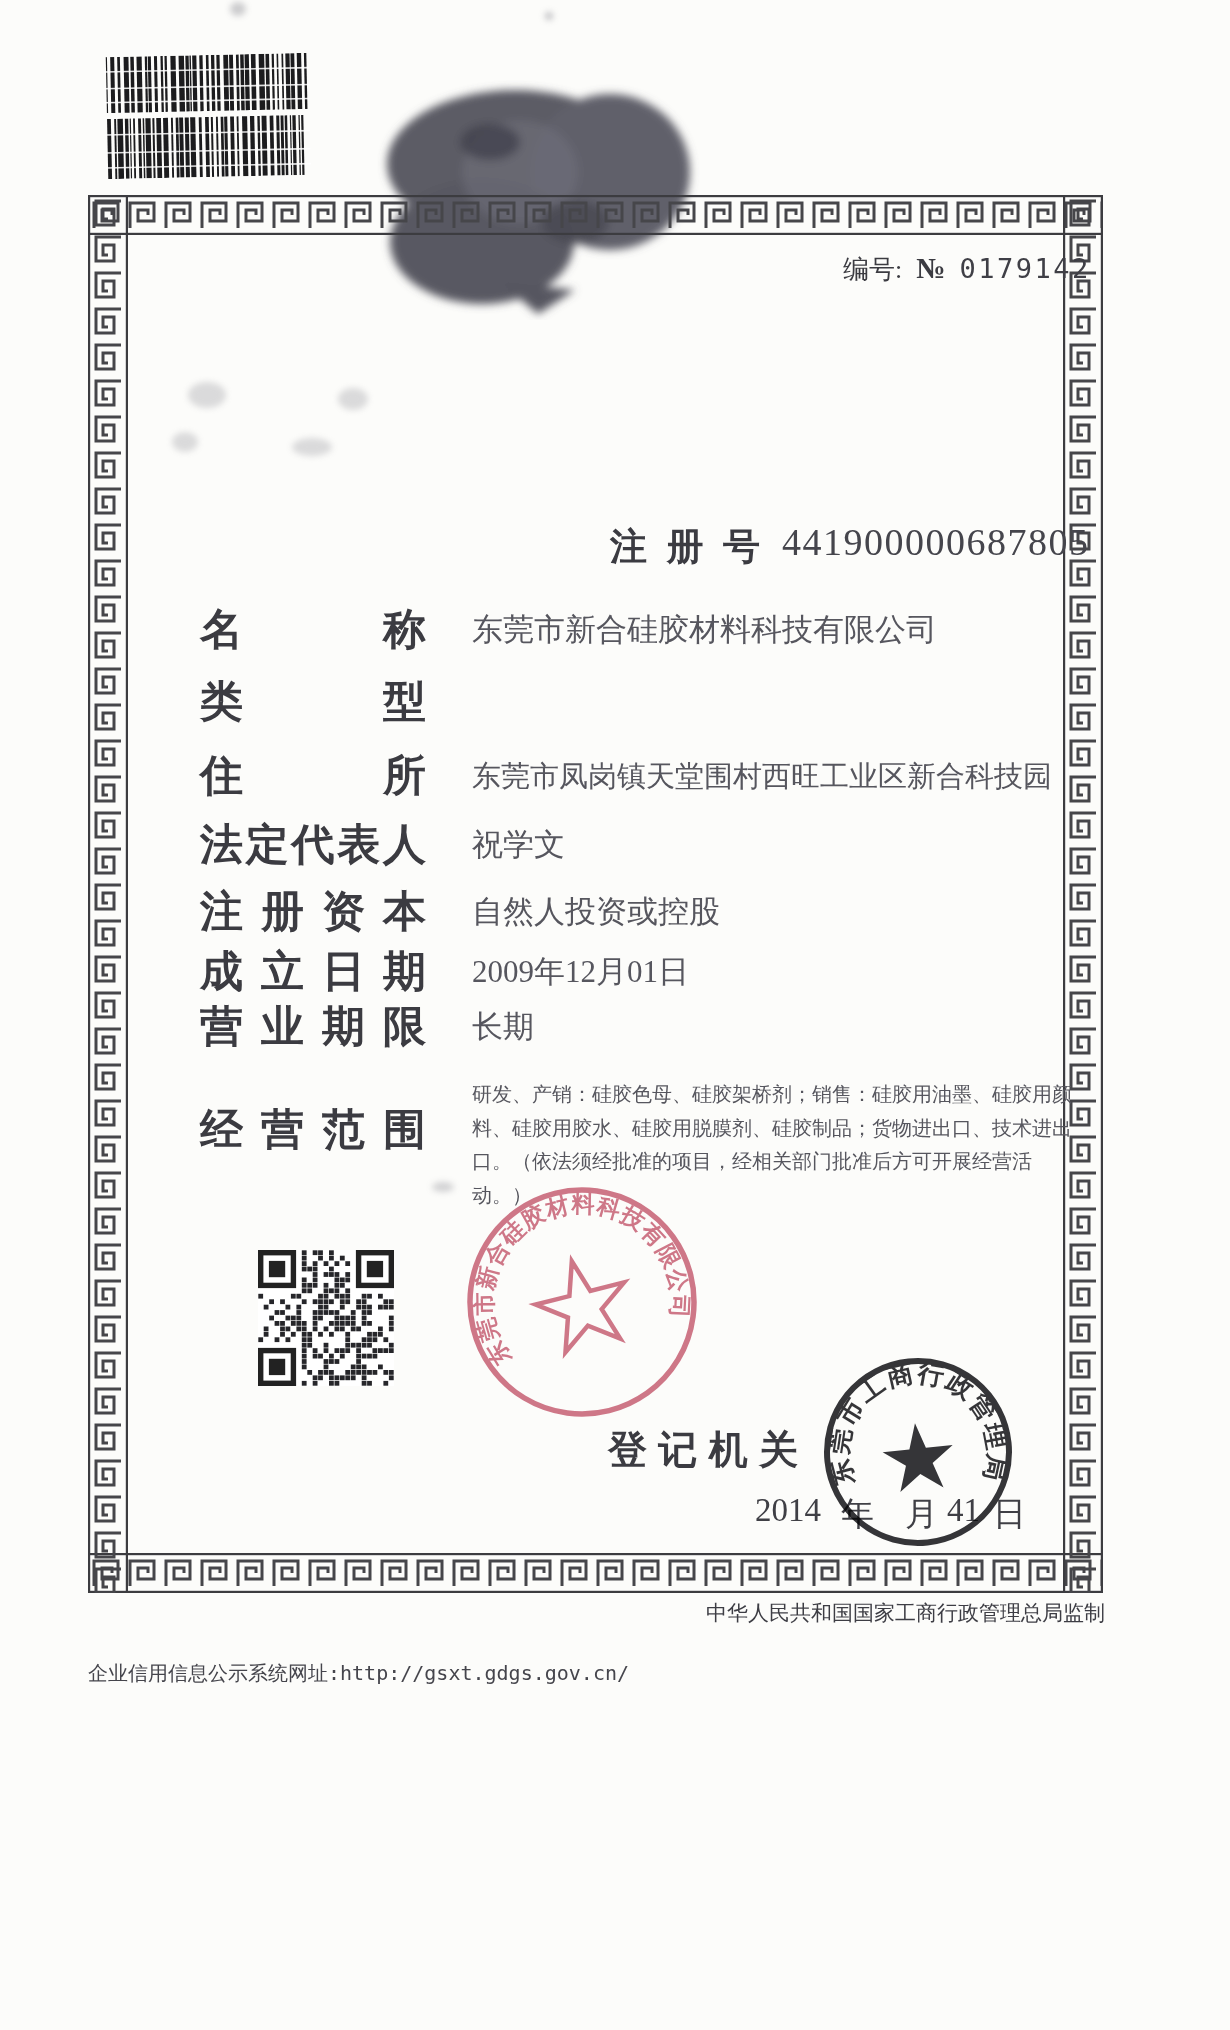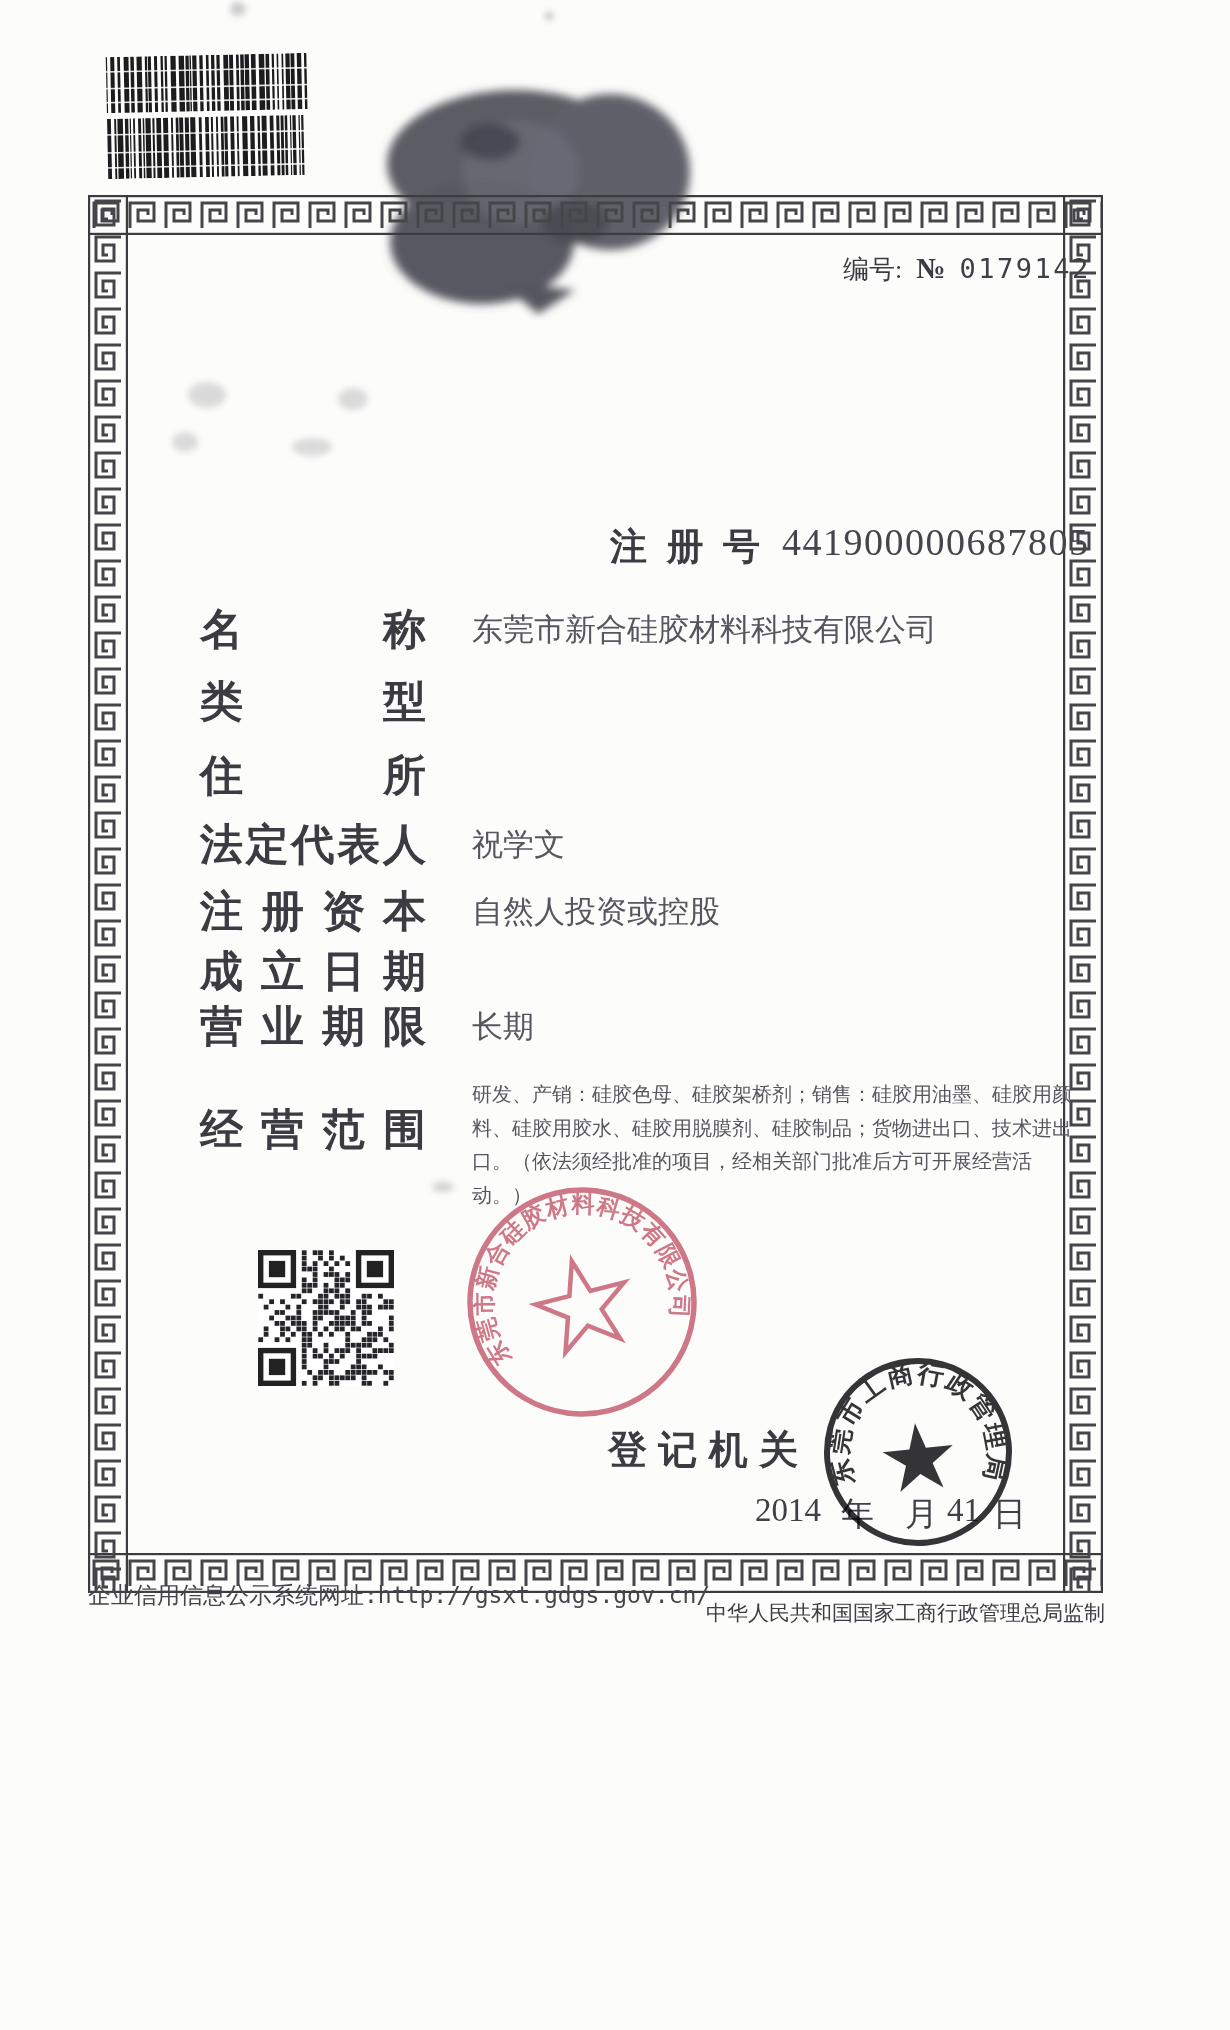--- a/index.html
+++ b/index.html
@@ -33,21 +33,21 @@
   .registry{left:608px;top:1426px;width:190px;height:48px;font-size:39px;font-weight:600;color:var(--ink);}
   .dateline{left:755px;top:1492px;width:300px;height:42px;font-size:33px;color:#3f3f45;}
   .dateline span{position:absolute;top:0;}
   
   .seal{mix-blend-mode:multiply;}
   .seal-red{left:452px;top:1172px;opacity:.82;}
   .seal-black{left:820px;top:1354px;opacity:.9;}
   
   .qr{left:258px;top:1250px;width:136px;height:136px;}
   
-  .footer-left{left:88px;top:1580px;font-size:23px;color:#45454c;font-family:"DejaVu Sans Mono","Liberation Mono",monospace;}
+  .footer-left{left:88px;top:1660px;font-size:20px;color:#45454c;font-family:"DejaVu Sans Mono","Liberation Mono",monospace;}
   .footer-right{left:620px;top:1599px;width:485px;text-align:right;font-size:21px;color:#3d3d44;}
   
   .smudge{position:absolute;border-radius:50%;background:#84848c;filter:blur(3px);opacity:.28;}
 </style>
 </head>
 <body>
 
 <div class="page" style="--ink: #3b3b41; --value-ink: #56565e; --border-ink: #45454a; --seal-red: #c75a70;">
 
   <svg class="abs barcode" viewBox="0 0 205 122" xmlns="http://www.w3.org/2000/svg">
@@ -203,20 +203,21 @@
 
   <div class="abs flabel justified" style="top:674px">
       <span>类</span>
       <span>型</span>
     </div>
 
   <div class="abs flabel justified" style="top:748px">
       <span>住</span>
       <span>所</span>
     </div>
+  <div class="abs fvalue fv-long" style="top:748px">东莞市凤岗镇天堂围村西旺工业区新合科技园</div>
 
   <div class="abs flabel justified" style="top:817px">
       <span>法</span>
       <span>定</span>
       <span>代</span>
       <span>表</span>
       <span>人</span>
     </div>
   <div class="abs fvalue" style="top:817px">祝学文</div>
 
@@ -227,20 +228,21 @@
       <span>本</span>
     </div>
   <div class="abs fvalue" style="top:884px">自然人投资或控股</div>
 
   <div class="abs flabel justified" style="top:944px">
       <span>成</span>
       <span>立</span>
       <span>日</span>
       <span>期</span>
     </div>
+  <div class="abs fvalue" style="top:944px">2009年12月01日</div>
 
   <div class="abs flabel justified" style="top:999px">
       <span>营</span>
       <span>业</span>
       <span>期</span>
       <span>限</span>
     </div>
   <div class="abs fvalue" style="top:999px">长期</div>
 
   <div class="abs flabel justified" style="top:1102px">

